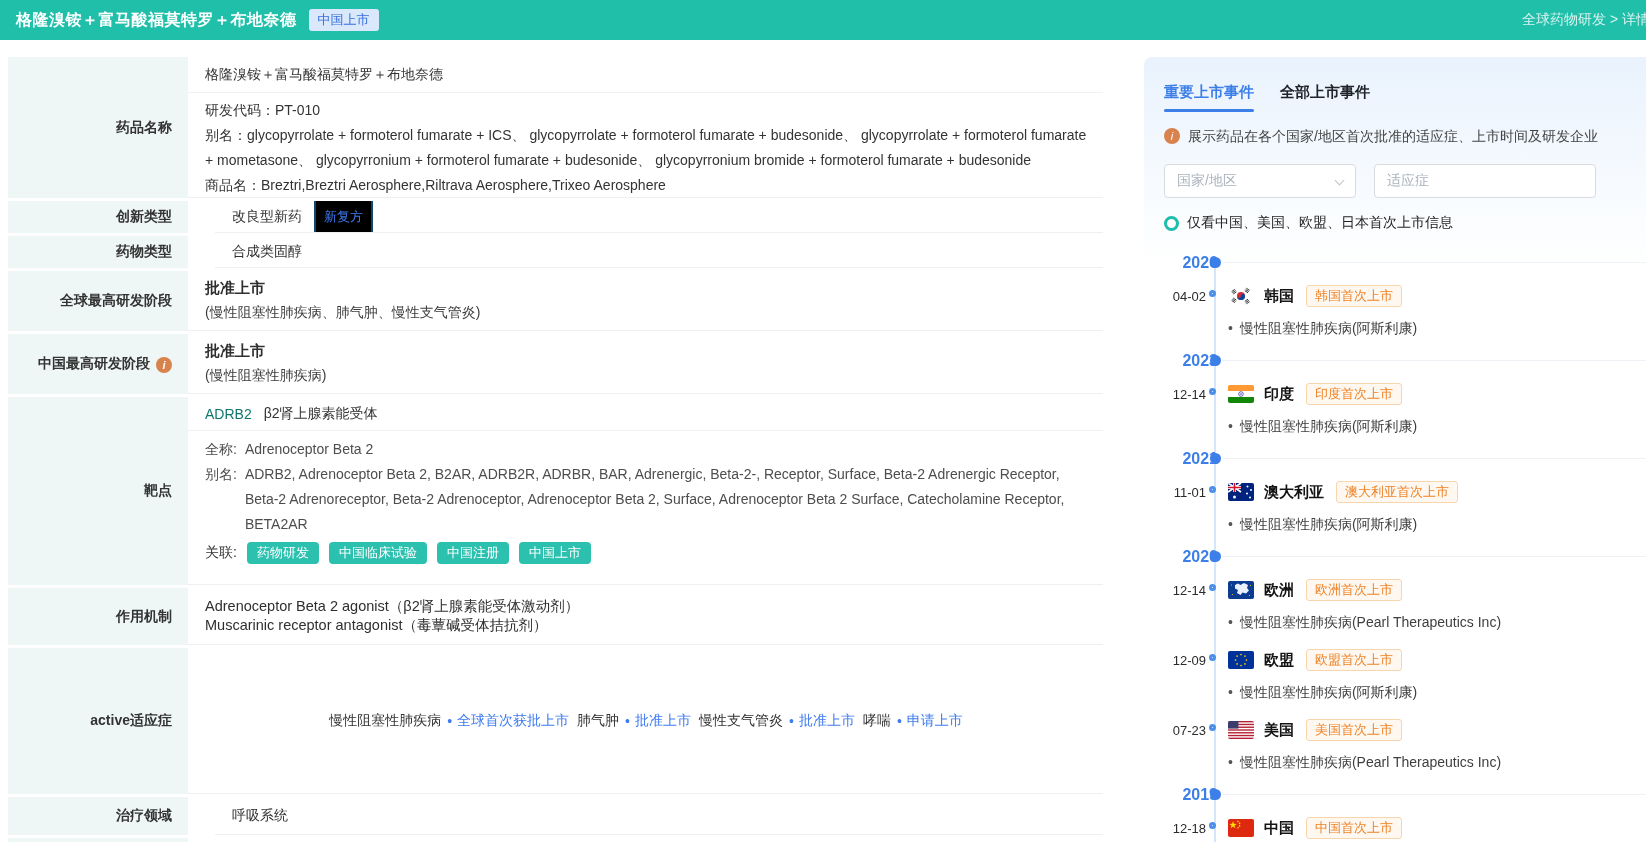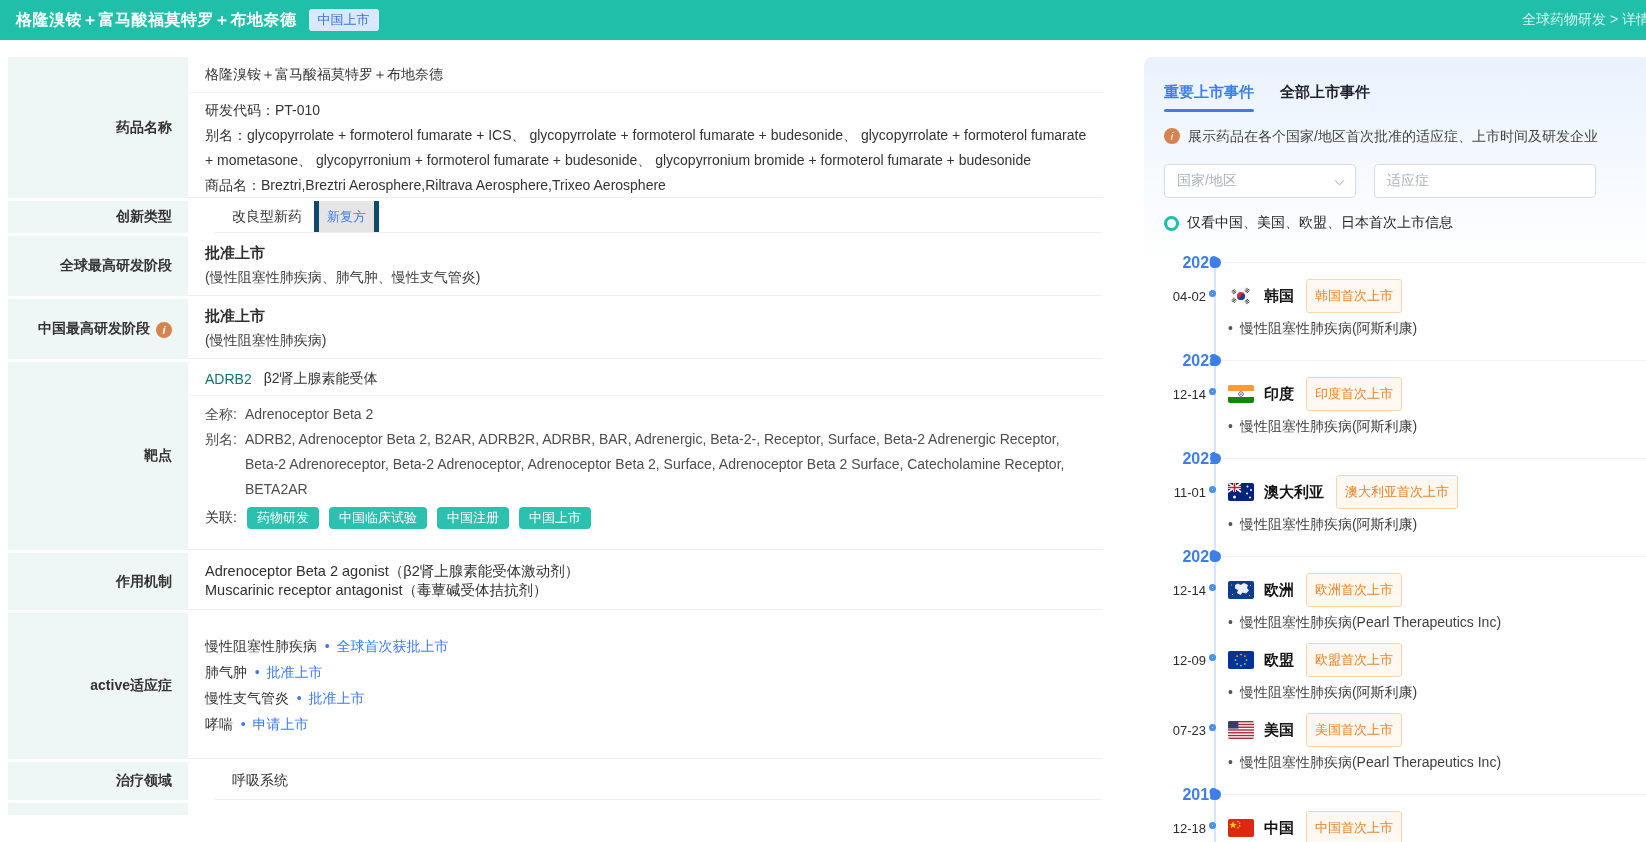--- a/index.html
+++ b/index.html
@@ -26,23 +26,23 @@
   .sub { padding-left:17px; padding-right:16px; }
   .sec-divider { border-bottom:1px solid #f0f2f4; }
 
   .r-drug { height:141px; }
   .drug-name-line { height:36px; display:flex; align-items:center; }
   .drug-detail { padding-top:5px; line-height:25px; color:#333; }
 
   .r-sm { height:32px; }
   .r-sm .cell-value, .r-sm2 .cell-value { display:flex; align-items:center;margin-left:27px; }
   .r-sm2 { height:38px; }
-  .tag-outline { display:inline-block; margin-left:12px; border:5px solid #0c4a6e;
+  .tag-outline { display:inline-block; margin-left:12px; border:2px solid #0c4a6e;
     color:#3e7bf2; font-size:13px; line-height:19px; padding:16px 8px; border-radius:3px;
-    background:#e5e5e5; }
+    background:#000000; }
 
   .r-stage { height:60px; }
   .r-stage .cell-value { display:flex; flex-direction:column; justify-content:center; gap:6px; }
   .stage-status { font-weight:bold; font-size:15px; color:#2f2f2f; }
   .stage-detail { color:#3c3c3c; }
 
   .r-target { height:188px; }
   .target-head { height:34px; display:flex; align-items:center; gap:12px; }
   .target-symbol { color:#0f766e; font-size:14px; }
   .target-cn { color:#333; }
@@ -53,21 +53,21 @@
   .rel-row { display:flex; align-items:center; gap:10px; margin-top:5px; }
   .tag-teal { background:#2cc0ae; color:#fff; font-size:13px; line-height:22px;
     padding:0 10px; border-radius:4px; cursor:pointer; }
   .target-foot { height:40px; display:flex; align-items:center; gap:12px; }
 
   .r-moa { height:57px; }
   .r-moa .cell-value { display:flex; flex-direction:column; justify-content:center; }
   .moa-line { color:#2f2f2f; font-size:14.5px; }
 
   .r-ind { height:146px; }
-  .r-ind .cell-value { display:flex; flex-direction:column; justify-content:center; gap:8px;font-family:Liberation Mono, monospace; }
+  .r-ind .cell-value { display:flex; flex-direction:row; justify-content:center; gap:8px; }
   .ind-line { display:flex; align-items:center; }
   .ind-name { color:#333; }
   .ind-sep { color:#3e7bf2; margin:0 5px 0 6px; }
   .link-blue { color:#3e7bf2; text-decoration:none; cursor:pointer; }
 
   .r-area { height:38px; }
   .r-partial { height:12px; }
   .r-partial .cell-value { border-bottom:none; }
 
   
@@ -113,21 +113,21 @@
   .tl-event { position:relative; height:28px; margin-top:6px; display:flex;
     align-items:center; padding-left:64px; gap:10px; }
   .tl-date { position:absolute; left:0; width:42px; text-align:right; font-size:13px;
     color:#2b2b2b; }
   .tl-ring { position:absolute; left:45px; top:50%; margin-top:-6.5px; width:7px; height:7px;
     border:3px solid #4a90e8; border-radius:50%; background:#fff; z-index:2; }
   .flag { width:26px; height:18px; border-radius:2px; overflow:hidden; display:inline-flex;
     box-shadow:inset 0 0 0 1px rgba(0,0,0,.10); flex:0 0 26px; }
   .flag svg { width:26px; height:18px; display:block; }
   .tl-country { font-size:15px; font-weight:bold; color:#141414; }
-  .tl-badge { display:inline-flex; align-items:center; height:22px; padding:16px 8px;
+  .tl-badge { display:inline-flex; align-items:center; height:22px; padding:4px 8px;
     font-size:13px; color:#f08226; background:#fef8f0; border:1px solid #f7d6ad;
     border-radius:3px; margin-left:2px; }
   .tl-bullet { padding-left:64px; margin:10px 0 14px; font-size:14px; color:#3f3f3f; }
   .tl-bullet .b { margin-right:7px; color:#555; }
 </style>
 </head>
 <body>
 
 <div class="topbar">
   <span class="topbar-title">格隆溴铵＋富马酸福莫特罗＋布地奈德</span>
@@ -154,20 +154,26 @@
   <div class="row r-sm">
     <div class="cell-label">
         <span>创新类型</span>
       </div>
     <div class="cell-value sub">
       <span>改良型新药</span>
       <span class="tag-outline">新复方</span>
     </div>
   </div>
 
+  <div class="row r-sm">
+    <div class="cell-label">
+        <span>药物类型</span>
+      </div>
+    <div class="cell-value sub">合成类固醇</div>
+  </div>
 
   <div class="row r-stage">
     <div class="cell-label">
         <span>全球最高研发阶段</span>
       </div>
     <div class="cell-value sub">
       <div class="stage-status">批准上市</div>
       <div class="stage-detail">(慢性阻塞性肺疾病、肺气肿、慢性支气管炎)</div>
     </div>
   </div>

